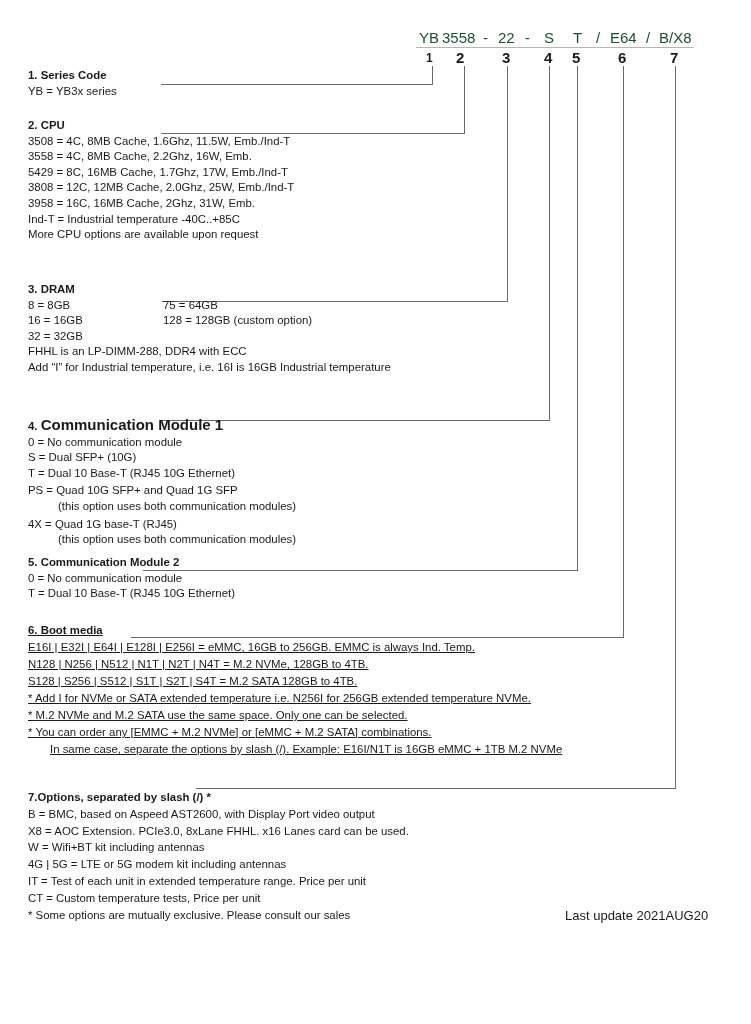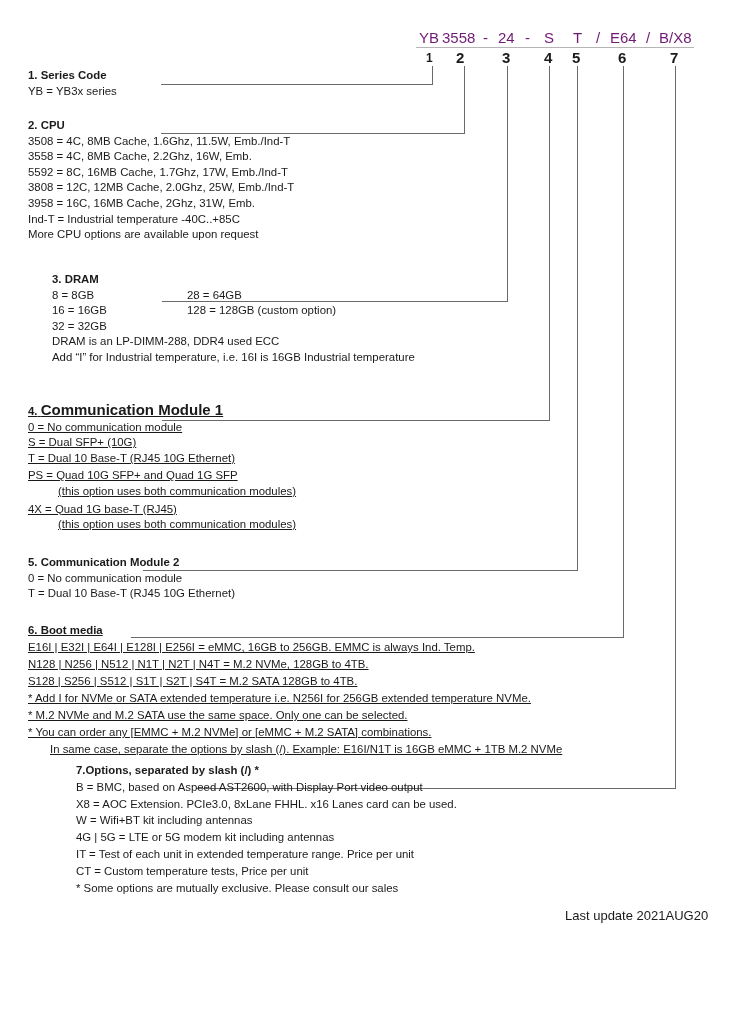--- a/index.html
+++ b/index.html
@@ -1,39 +1,39 @@
 <!DOCTYPE html>
 <html><head>
 <meta charset="utf-8">
 <style>
   html, body { margin:0; padding:0; background:#ffffff; }
   body { width:751px; height:1024px; position:relative; overflow:hidden;
          font-family:"Liberation Sans", sans-serif; color:#1a1a1a; }
-  .code-part { position:absolute; top:29px; font-size:15px; color:#701a75; white-space:nowrap; }
+  .code-part { position:absolute; top:29px; font-size:15px; color:#14532d; white-space:nowrap; }
   .num { position:absolute; top:49px; font-size:15px; font-weight:bold; }
   .code-rule { position:absolute; left:416px; top:47px; width:278px; height:1px; background:#b5b5b5; }
   .vline { position:absolute; width:1px; background:#6a6a6a; }
   .hline { position:absolute; height:1px; background:#6a6a6a; }
   .sec { position:absolute; left:28px; font-size:11.4px; line-height:15.6px; }
   .sec .title { font-weight:bold; }
   .sec .line { white-space:nowrap; }
   .indent { padding-left:30px; }
   .big-title { font-size:15px; font-weight:bold; }
   .small-num { font-size:11.4px; font-weight:bold; }
   .dram-grid { display:grid; grid-template-columns:135px auto; }
   .footer { position:absolute; left:537px; top:908px; font-size:13px; white-space:nowrap;padding-left:28px; }
 </style>
 </head>
 <body>
 
 <div>
   <span class="code-part" style="left:419px;">YB</span>
   <span class="code-part" style="left:442px;">3558</span>
   <span class="code-part" style="left:483px;">-</span>
-  <span class="code-part" style="left:498px;">24</span>
+  <span class="code-part" style="left:498px;">22</span>
   <span class="code-part" style="left:525px;">-</span>
   <span class="code-part" style="left:544px;">S</span>
   <span class="code-part" style="left:573px;">T</span>
   <span class="code-part" style="left:596px;">/</span>
   <span class="code-part" style="left:610px;">E64</span>
   <span class="code-part" style="left:646px;">/</span>
   <span class="code-part" style="left:659px;">B/X8</span>
 </div>
 <div class="code-rule"></div>
 
@@ -76,42 +76,42 @@
 
 <div class="sec" style="top:68px;">
   <div class="title">1. Series Code</div>
   <div class="line">YB = YB3x series</div>
 </div>
 
 <div class="sec" style="top:118px;">
   <div class="title">2. CPU</div>
   <div class="line">3508 = 4C,  8MB Cache, 1.6Ghz, 11.5W, Emb./Ind-T</div>
   <div class="line">3558 = 4C,  8MB Cache, 2.2Ghz, 16W, Emb.</div>
-  <div class="line">5592 = 8C, 16MB Cache, 1.7Ghz, 17W, Emb./Ind-T</div>
+  <div class="line">5429 = 8C, 16MB Cache, 1.7Ghz, 17W, Emb./Ind-T</div>
   <div class="line">3808 = 12C, 12MB Cache, 2.0Ghz, 25W, Emb./Ind-T</div>
   <div class="line">3958 = 16C, 16MB Cache, 2Ghz, 31W, Emb.</div>
   <div class="line">Ind-T = Industrial temperature -40C..+85C</div>
   <div class="line">More CPU options are available upon request</div>
 </div>
 
-<div class="sec" style="top:272px;margin-left:24px;">
+<div class="sec" style="top:282px;">
   <div class="title">3. DRAM</div>
   <div class="dram-grid">
     <div class="line">8 = 8GB</div>
-    <div class="line">28 = 64GB</div>
+    <div class="line">75 = 64GB</div>
     <div class="line">16 = 16GB</div>
     <div class="line">128 = 128GB (custom option)</div>
     <div class="line">32 = 32GB</div>
     <div class="line"></div>
   </div>
-  <div class="line">DRAM is an LP-DIMM-288, DDR4 used ECC</div>
+  <div class="line">FHHL is an LP-DIMM-288, DDR4 with ECC</div>
   <div class="line">Add “I” for Industrial temperature, i.e. 16I is 16GB Industrial temperature</div>
 </div>
 
-<div class="sec" style="top:402px;text-decoration:underline;">
+<div class="sec" style="top:417px;">
   <div class="title">
     <span class="small-num">4.</span>
     <span class="big-title">Communication Module 1</span>
   </div>
   <div class="line">0 = No communication module</div>
   <div class="line">S = Dual SFP+ (10G)</div>
   <div class="line">T = Dual 10 Base-T (RJ45 10G Ethernet)</div>
   <div class="line" style="margin-top:2px;">PS = Quad 10G SFP+ and Quad 1G SFP</div>
   <div class="line indent">(this option uses both communication modules)</div>
   <div class="line" style="margin-top:2px;">4X = Quad 1G base-T (RJ45)</div>
@@ -128,21 +128,21 @@
   <div class="title">6. Boot media</div>
   <div class="line">E16I | E32I | E64I | E128I | E256I = eMMC, 16GB to 256GB. EMMC is always Ind. Temp.</div>
   <div class="line">N128 | N256 | N512 | N1T | N2T | N4T = M.2 NVMe, 128GB to 4TB.</div>
   <div class="line">S128 | S256 | S512 | S1T | S2T | S4T = M.2 SATA 128GB to 4TB.</div>
   <div class="line">* Add I for NVMe or SATA extended temperature i.e. N256I for 256GB extended temperature NVMe.</div>
   <div class="line">* M.2 NVMe and M.2 SATA use the same space. Only one can be selected.</div>
   <div class="line">* You can order any [EMMC + M.2 NVMe] or [eMMC + M.2 SATA] combinations.</div>
   <div class="line" style="padding-left:22px;">In same case, separate the options by slash (/). Example: E16I/N1T is 16GB eMMC + 1TB M.2 NVMe</div>
 </div>
 
-<div class="sec" style="top:762px; line-height:16.8px;margin-left:48px;">
+<div class="sec" style="top:789px; line-height:16.8px;">
   <div class="title">7.Options, separated by slash (/) *</div>
   <div class="line">B = BMC, based on Aspeed  AST2600, with Display Port video output</div>
   <div class="line">X8 = AOC Extension. PCIe3.0, 8xLane FHHL. x16 Lanes card can be used.</div>
   <div class="line">W = Wifi+BT kit including antennas</div>
   <div class="line">4G | 5G = LTE or 5G modem kit including antennas</div>
   <div class="line">IT = Test of each unit in extended temperature range. Price per unit</div>
   <div class="line">CT = Custom temperature tests, Price per unit</div>
   <div class="line">* Some options are mutually exclusive. Please consult our sales</div>
 </div>
 

